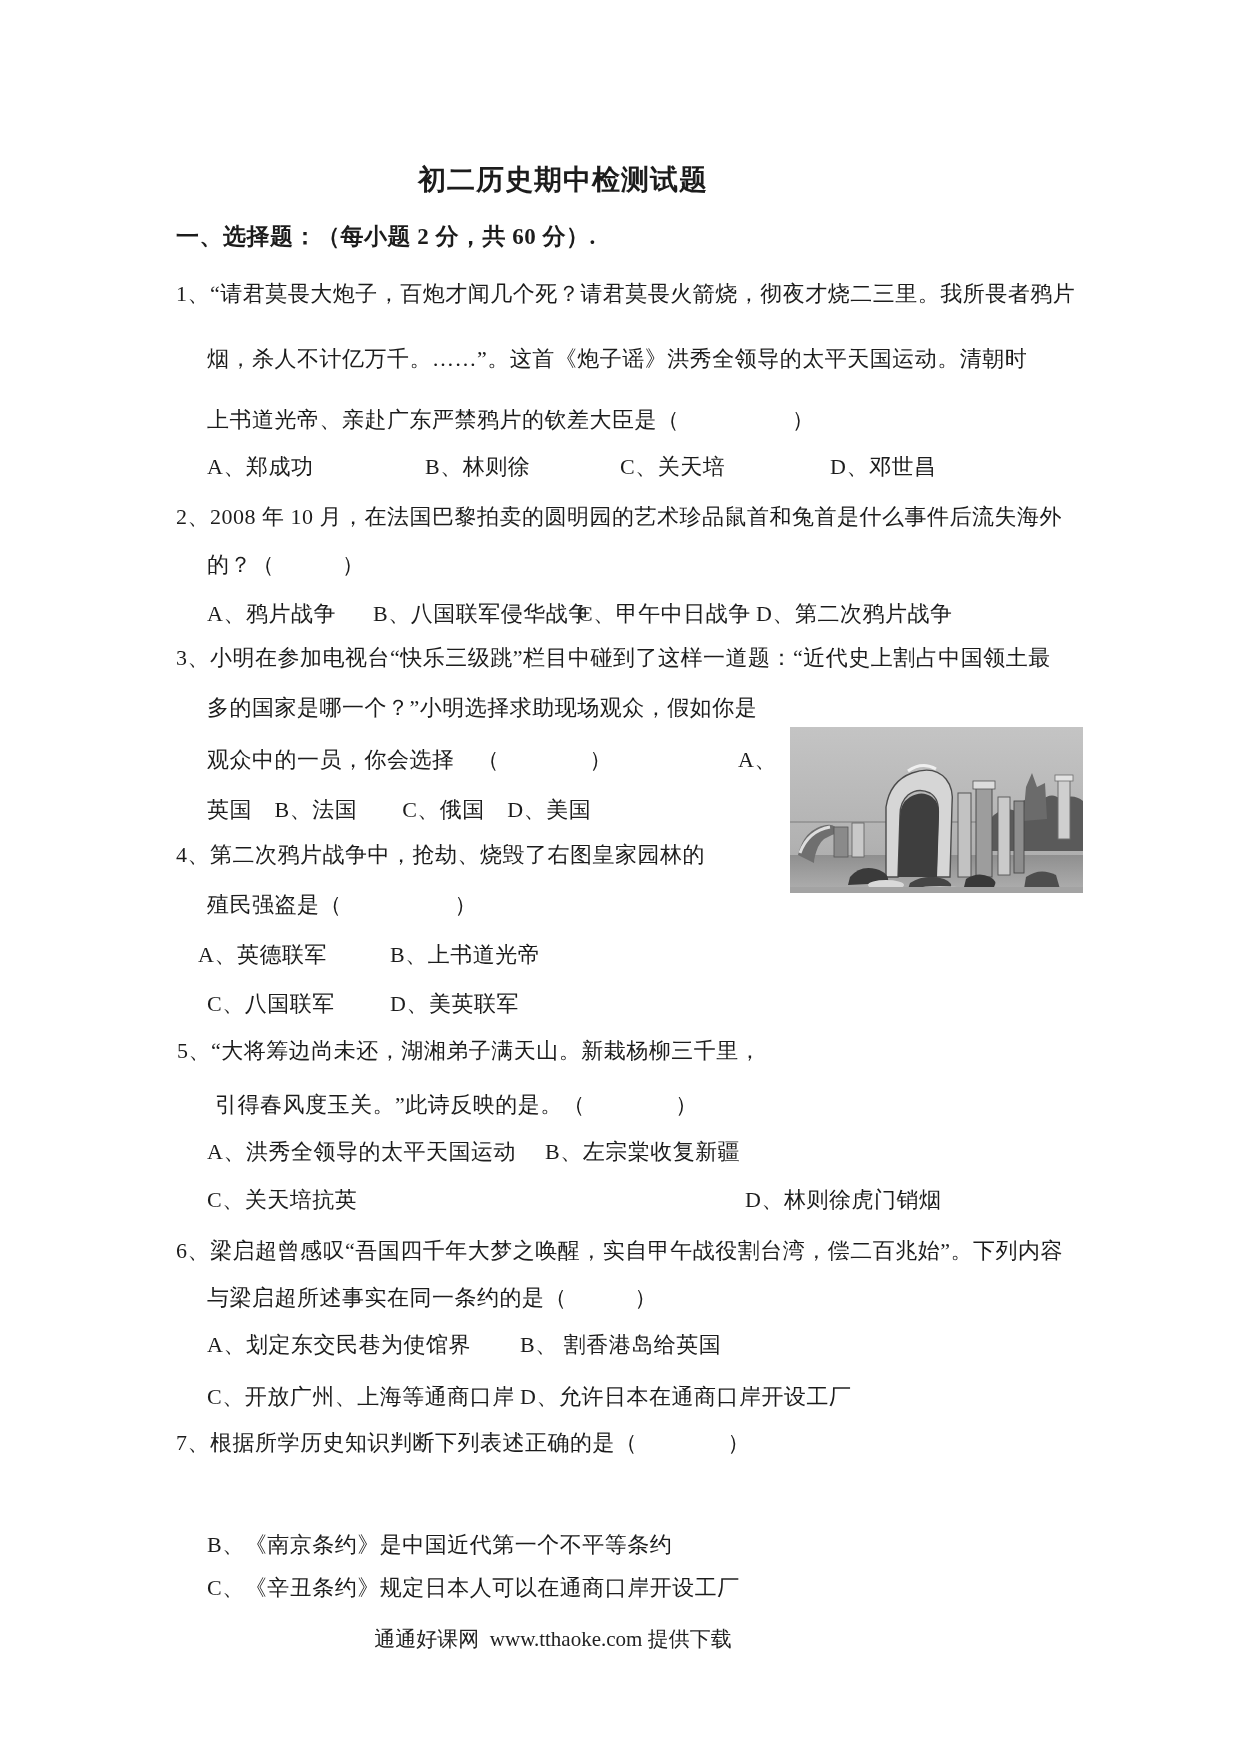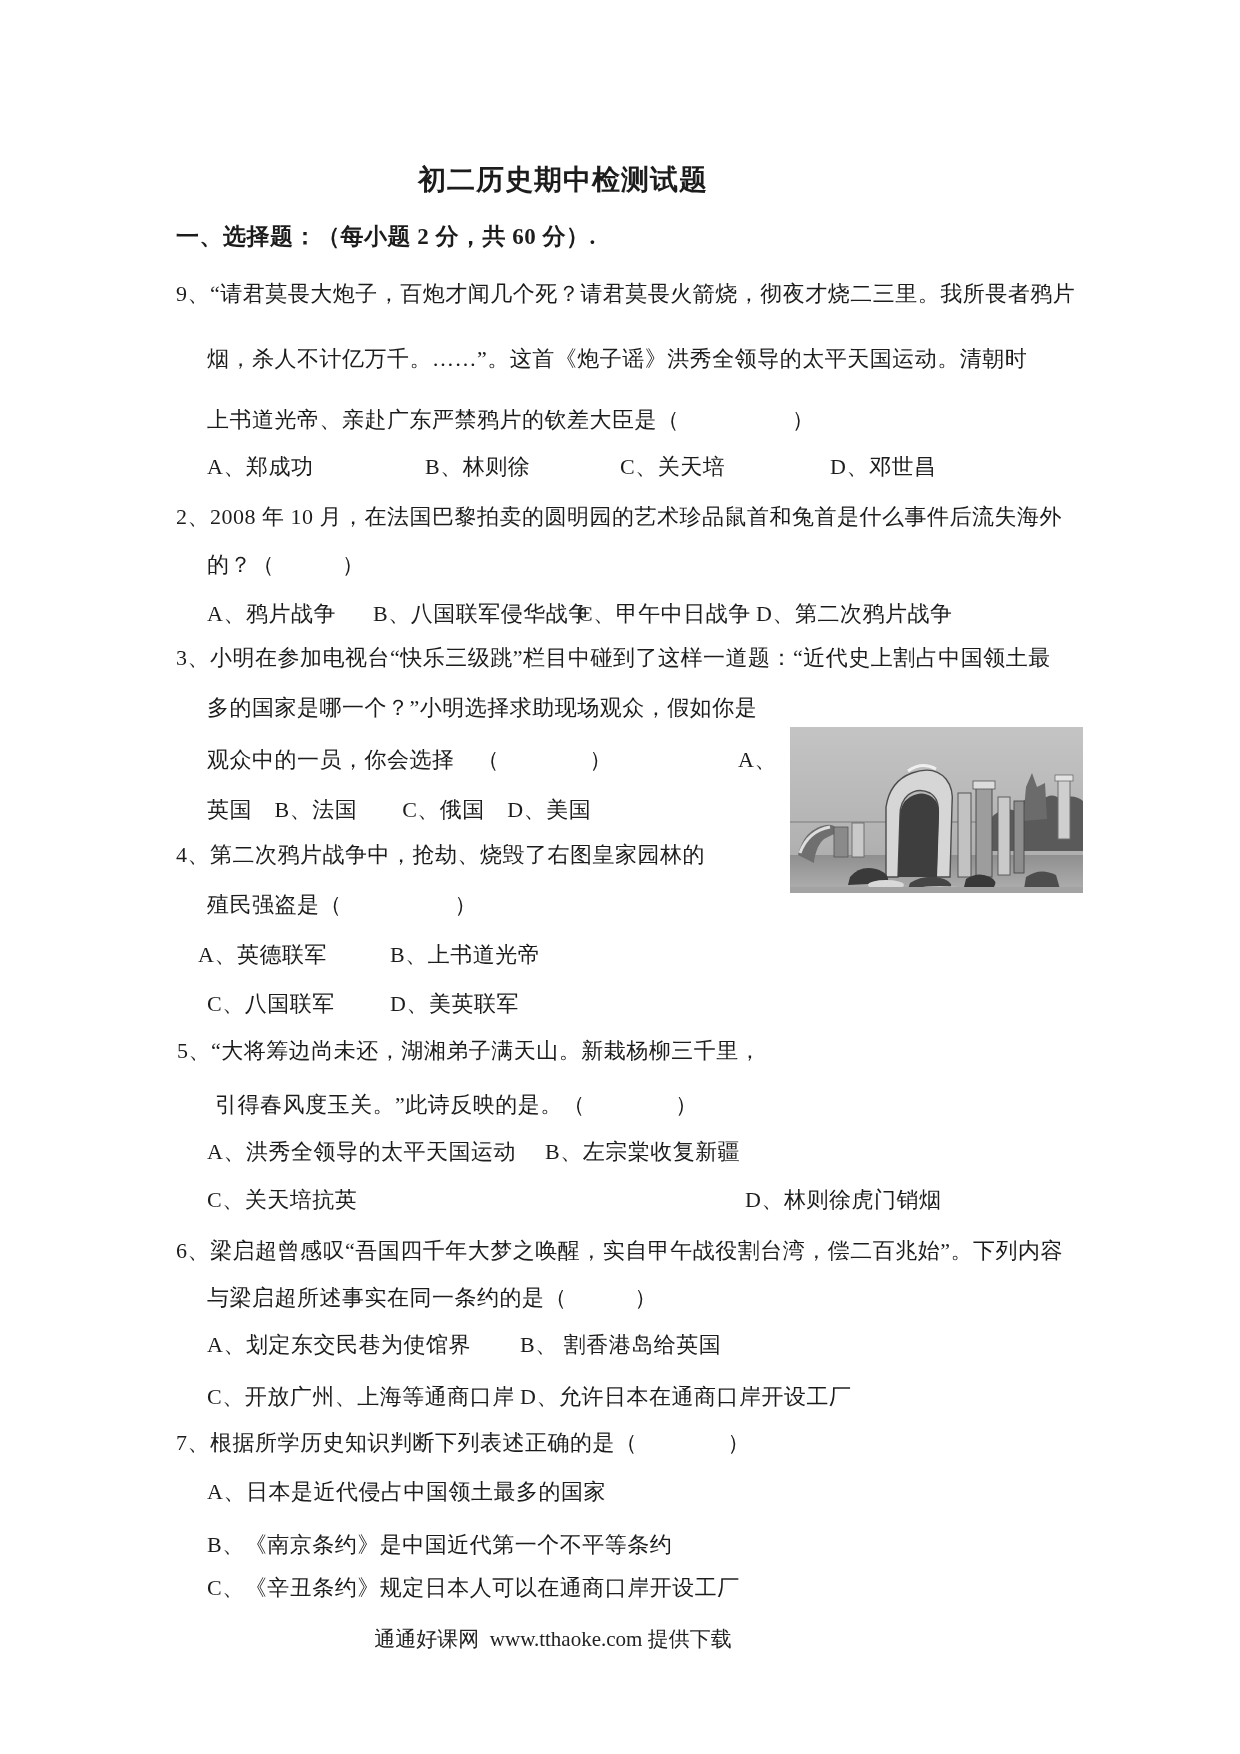--- a/index.html
+++ b/index.html
@@ -49,21 +49,21 @@
 </style>
 </head>
 <body>
 
 <div class="page">
 
   <div class="title" style="left:563px; top:161px;">初二历史期中检测试题</div>
 
   <div class="section" style="left:176px; top:221px;text-align:center;">一、选择题：（每小题 2 分，共 60 分）.</div>
 
-  <div class="ln" style="left:176px; top:280px;">9、“请君莫畏大炮子，百炮才闻几个死？请君莫畏火箭烧，彻夜才烧二三里。我所畏者鸦片</div>
+  <div class="ln" style="left:176px; top:280px;">1、“请君莫畏大炮子，百炮才闻几个死？请君莫畏火箭烧，彻夜才烧二三里。我所畏者鸦片</div>
   <div class="ln" style="left:207px; top:345px;">烟，杀人不计亿万千。……”。这首《炮子谣》洪秀全领导的太平天国运动。清朝时</div>
   <div class="ln" style="left:207px; top:406px;">上书道光帝、亲赴广东严禁鸦片的钦差大臣是（　　　　　）</div>
   <div class="ln" style="left:207px; top:453px;">A、郑成功</div>
   <div class="ln" style="left:425px; top:453px;">B、林则徐</div>
   <div class="ln" style="left:620px; top:453px;">C、关天培</div>
   <div class="ln" style="left:830px; top:453px;">D、邓世昌</div>
 
   <div class="ln" style="left:176px; top:503px;">2、2008 年 10 月，在法国巴黎拍卖的圆明园的艺术珍品鼠首和兔首是什么事件后流失海外</div>
   <div class="ln" style="left:207px; top:551px;">的？（　　　）</div>
   <div class="ln" style="left:207px; top:600px;">A、鸦片战争</div>
@@ -92,21 +92,20 @@
   <div class="ln" style="left:745px; top:1186px;">D、林则徐虎门销烟</div>
 
   <div class="ln" style="left:176px; top:1237px;">6、梁启超曾感叹“吾国四千年大梦之唤醒，实自甲午战役割台湾，偿二百兆始”。下列内容</div>
   <div class="ln" style="left:207px; top:1284px;">与梁启超所述事实在同一条约的是（　　　）</div>
   <div class="ln" style="left:207px; top:1331px;">A、划定东交民巷为使馆界</div>
   <div class="ln" style="left:520px; top:1331px;">B、 割香港岛给英国</div>
   <div class="ln" style="left:207px; top:1383px;">C、开放广州、上海等通商口岸</div>
   <div class="ln" style="left:520px; top:1383px;">D、允许日本在通商口岸开设工厂</div>
 
   <div class="ln" style="left:176px; top:1429px;">7、根据所学历史知识判断下列表述正确的是（　　　　）</div>
-  <div class="ln" style="left:207px; top:1478px;">A、日本是近代侵占中国领土最多的国家</div>
   <div class="ln" style="left:207px; top:1531px;">B、《南京条约》是中国近代第一个不平等条约</div>
   <div class="ln" style="left:207px; top:1574px;">C、《辛丑条约》规定日本人可以在通商口岸开设工厂</div>
 
   <svg class="photo" viewBox="0 0 293 166" xmlns="http://www.w3.org/2000/svg">
     <defs>
       <linearGradient id="sky" x1="0" y1="0" x2="0" y2="1">
         <stop offset="0" stop-color="#c4c4c4"></stop>
         <stop offset="0.7" stop-color="#b2b2b2"></stop>
         <stop offset="1" stop-color="#a6a6a6"></stop>
       </linearGradient>

